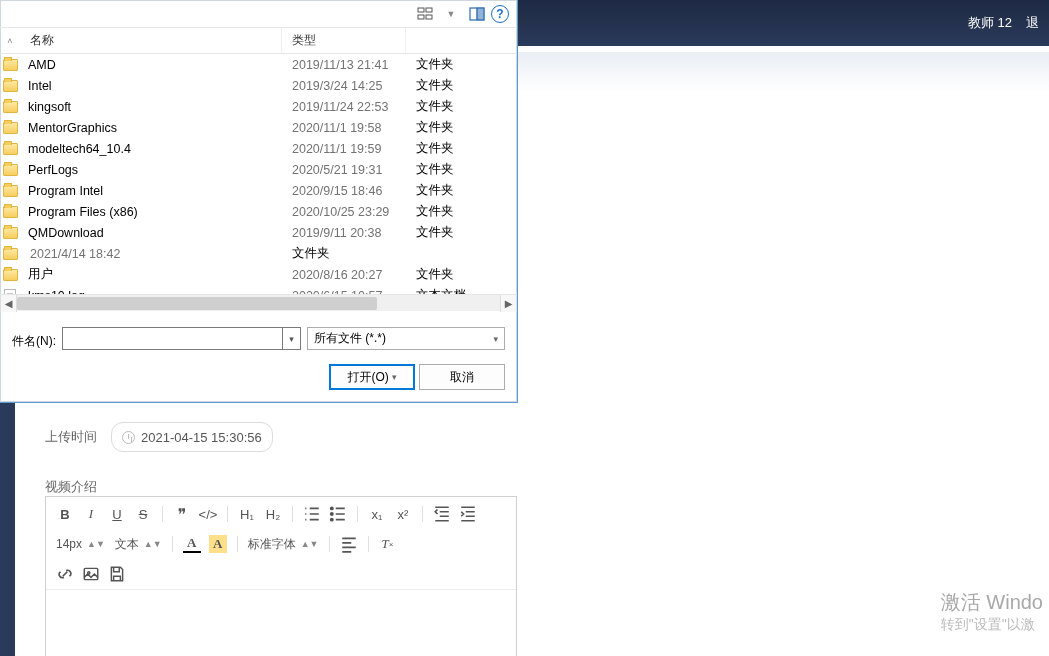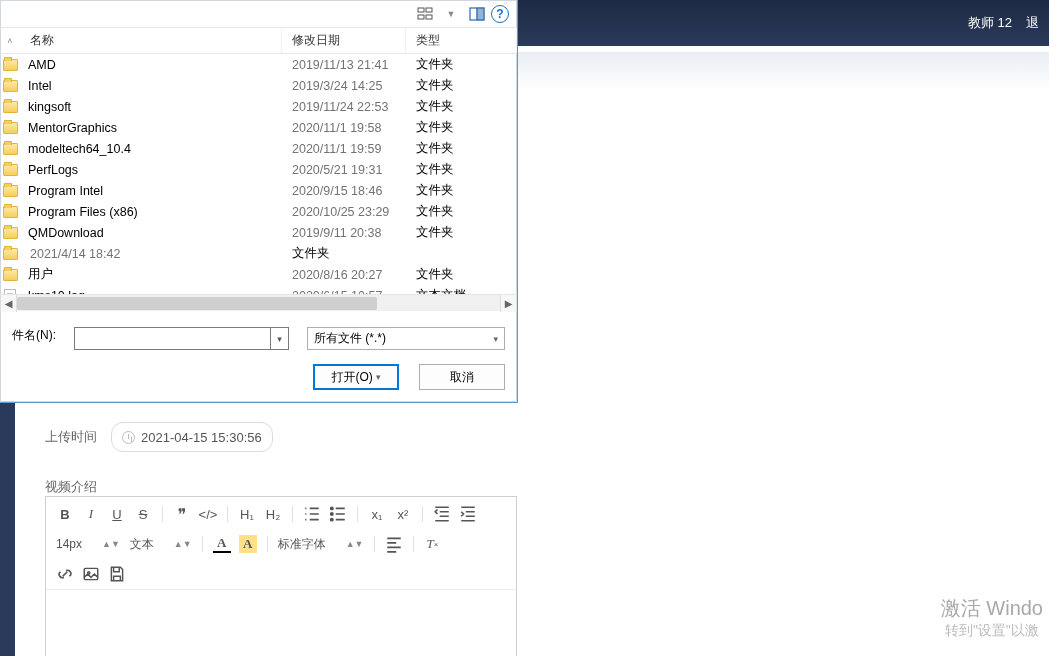--- a/index.html
+++ b/index.html
@@ -33,50 +33,50 @@
 .row .name{ padding-left:8px; white-space:nowrap; overflow:hidden; text-overflow:ellipsis;}
 .row .date{ padding-left:10px; white-space:nowrap; color:#737373;}
 .row .type{ padding-left:10px; white-space:nowrap;}
 
 .hscroll{ height:17px; background:#f0f0f0; display:flex; align-items:center; border-top:1px solid #e6e6e6;}
 .hscroll .arrow{ width:17px;height:17px;display:flex;align-items:center;justify-content:center;color:#666;font-size:10px;background:#f7f7f7;border-left:1px solid #ddd;border-right:1px solid #ddd;}
 .hscroll .track{flex:1;position:relative;height:100%;}
 .hscroll .thumb{position:absolute;left:0;top:2px;height:13px;width:360px;background:#cfcfcf;border-radius:2px;}
 
 .dlg-bottom{ padding:14px 12px 12px 12px; display:flex; flex-direction:column; gap:14px; }
-.fn-row{ display:flex; align-items:flex-start; gap:18px;}
+.fn-row{ display:flex; align-items:flex-end; gap:6px;}
 .fn-label{ font-size:12px; white-space:nowrap;}
 .fn-input{ flex:1; height:23px; border:1px solid #7a7a7a; background:#fff; padding:0 4px; font-size:12px;}
 .fn-dd{ width:18px; height:23px; border:1px solid #7a7a7a; border-left:none; background:#fff; display:flex;align-items:center;justify-content:center;color:#555;font-size:9px;}
 .filter{ width:198px; height:23px; border:1px solid #adadad; background:#fff; display:flex;align-items:center;justify-content:space-between;padding:10px 6px;font-size:12px;}
-.btn-row{ display:flex; justify-content:flex-end; gap:20px;}
+.btn-row{ display:flex; justify-content:flex-end; gap:4px;}
 .wbtn{ width:86px; height:26px; border:1px solid #adadad; background:#fdfdfd; font-size:12px; display:flex;align-items:center;justify-content:center; cursor:pointer;}
 .wbtn.primary{ border:1px solid #0078d7; box-shadow:0 0 0 1px #0078d7 inset;}
 
 
 .page{ position:absolute; top:52px; left:15px; right:0; bottom:0; background:linear-gradient(180deg,#e9eef5,#ffffff 40px); padding:370px 30px 20px 30px;}
 .field-row{ display:flex; align-items:center; gap:14px; margin-bottom:26px;}
 .field-label{ font-size:13px; color:#666;}
 .timebox{ height:30px; border:1px solid #dcdcdc; border-radius:12px; display:flex;align-items:center;gap:6px;padding:0 10px;font-size:13px;color:#555;}
 .clock-ico{width:13px;height:13px;border:1px solid #bbb;border-radius:50%;position:relative;}
 .clock-ico:after{content:"";position:absolute;top:2px;left:5px;width:1px;height:5px;background:#bbb;box-shadow:3px 3px 0 0 #bbb;transform-origin:bottom;}
 
 .editor{ border:1px solid #d0d0d0; width:472px;}
 .etoolbar{ padding:8px 10px 6px 10px; display:flex; flex-wrap:wrap; gap:6px 10px; align-items:center; border-bottom:1px solid #eee; font-size:13px; color:#555;}
 .etoolbar .grp{display:flex;align-items:center;gap:8px;}
 .eico{ width:18px;height:18px;display:flex;align-items:center;justify-content:center;cursor:pointer;}
-.esize{display:flex;align-items:center;gap:20px;font-size:12px;}
+.esize{display:flex;align-items:center;gap:5px;font-size:12px;}
 .esize .car{font-size:9px;color:#888;}
 .fontA{ font-family:serif; font-weight:bold;}
 .fontAbg{ background:#ffe08a; padding:0 2px;}
 .divv{width:1px;height:16px;background:#e0e0e0;}
 .earea{height:90px;}
 
 
-.wm{ position:absolute; right:6px; bottom:16px; color:#bcbcbc; font-size:14px; text-align:center;}
+.wm{ position:absolute; right:6px; bottom:22px; color:#bcbcbc; font-size:14px; text-align:left;}
 .wm .t1{font-size:20px;color:#a8a8a8;}
 </style>
 </head>
 <body>
 
 <div class="topnav">
   <span>教师 12</span>
   <span>退</span>
 </div>
 <div class="leftstrip"></div>
@@ -230,23 +230,20 @@
     <span class="help">?</span>
   </div>
   <div class="cols">
     <div>
         <span class="sort-ind">˄</span>
       </div>
     <div>
         <span>名称</span>
       </div>
     <div>
-        <span>修改日期</span>
-      </div>
-    <div>
         <span>类型</span>
       </div>
   </div>
   <div class="filelist">
     <div class="filelist-inner" id="file-rows">
         <div class="row">
           <span class="ic">
             <span class="folder-ico"></span>
           </span>
           <span class="name">AMD</span>

